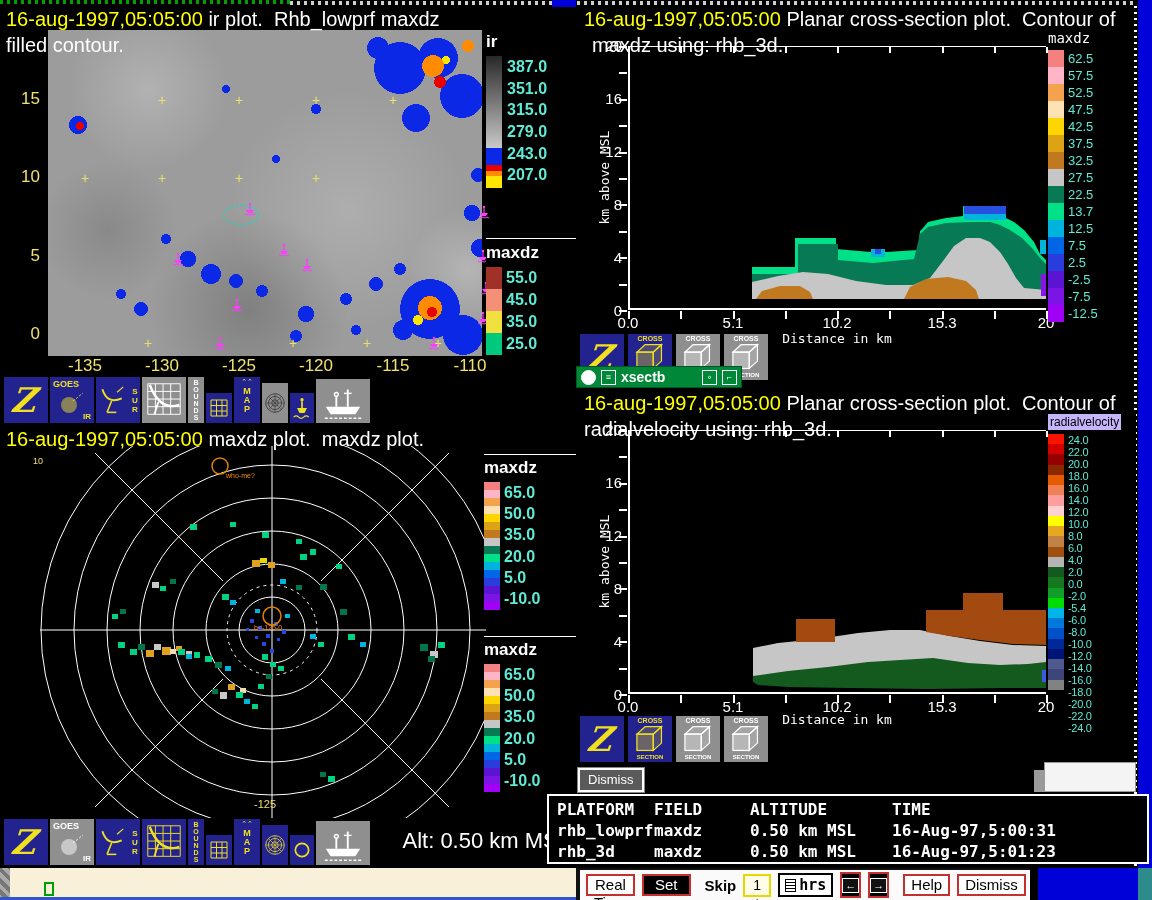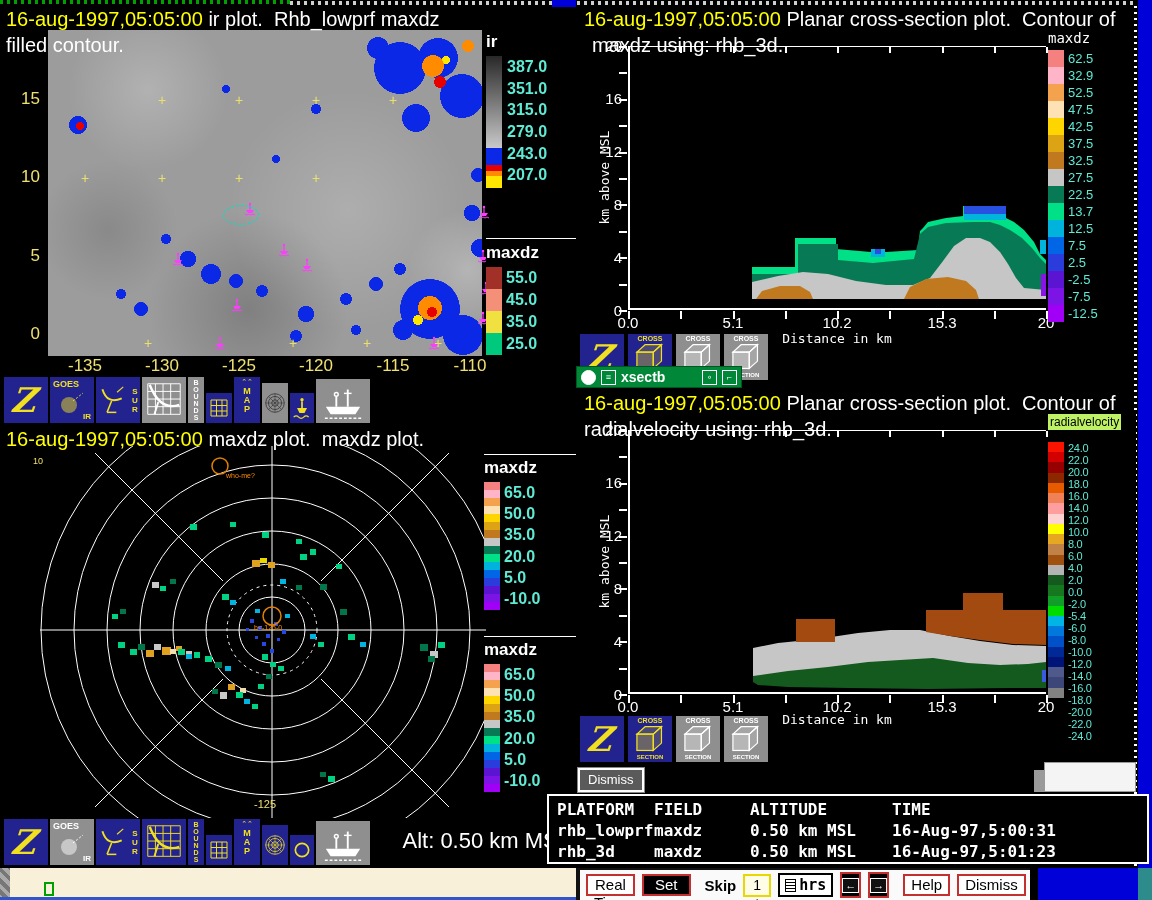--- a/index.html
+++ b/index.html
@@ -603,21 +603,21 @@
             <div style="flex: 1 1 0%; background: rgb(0, 225, 135);"></div>
             <div style="flex: 1 1 0%; background: rgb(0, 179, 220);"></div>
             <div style="flex: 1 1 0%; background: rgb(0, 102, 230);"></div>
             <div style="flex: 1 1 0%; background: rgb(43, 60, 220);"></div>
             <div style="flex: 1 1 0%; background: rgb(90, 20, 210);"></div>
             <div style="flex: 1 1 0%; background: rgb(125, 20, 230);"></div>
             <div style="flex: 1 1 0%; background: rgb(160, 0, 245);"></div>
           </div>
           <div class="cb-labels">
             <div>62.5</div>
-            <div>32.9</div>
+            <div>57.5</div>
             <div>52.5</div>
             <div>47.5</div>
             <div>42.5</div>
             <div>37.5</div>
             <div>32.5</div>
             <div>27.5</div>
             <div>22.5</div>
             <div>13.7</div>
             <div>12.5</div>
             <div>7.5</div>
@@ -691,21 +691,21 @@
       <span>0</span>
     </div>
     <div class="abs xlab" style="left:603px;top:698px;width:50px">0.0</div>
     <div class="abs xlab" style="left:708px;top:698px;width:50px">5.1</div>
     <div class="abs xlab" style="left:812px;top:698px;width:50px">10.2</div>
     <div class="abs xlab" style="left:917px;top:698px;width:50px">15.3</div>
     <div class="abs xlab" style="left:1021px;top:698px;width:50px">20</div>
     <div class="abs xlab mono" style="left:737px;top:712px;width:200px;font-size:13px">Distance in km</div>
 
     <div class="abs cb-sml" style="left:1048px;top:412px;width:88px;background:#000">
-      <div style="background:#bef264;color:#000;font-size:12px;padding:1px 2px;margin-bottom:12px;display:inline-block">radialvelocity</div>
+      <div style="background:#c4b5fd;color:#000;font-size:12px;padding:1px 2px;margin-bottom:4px;display:inline-block">radialvelocity</div>
       <div class="colorbar" style="height:256px">
           <div class="cb-bar">
             <div style="flex: 1 1 0%; background: rgb(250, 20, 0);"></div>
             <div style="flex: 1 1 0%; background: rgb(210, 0, 0);"></div>
             <div style="flex: 1 1 0%; background: rgb(150, 0, 0);"></div>
             <div style="flex: 1 1 0%; background: rgb(140, 40, 0);"></div>
             <div style="flex: 1 1 0%; background: rgb(230, 90, 0);"></div>
             <div style="flex: 1 1 0%; background: rgb(240, 128, 85);"></div>
             <div style="flex: 1 1 0%; background: rgb(255, 158, 158);"></div>
             <div style="flex: 1 1 0%; background: rgb(255, 210, 210);"></div>

